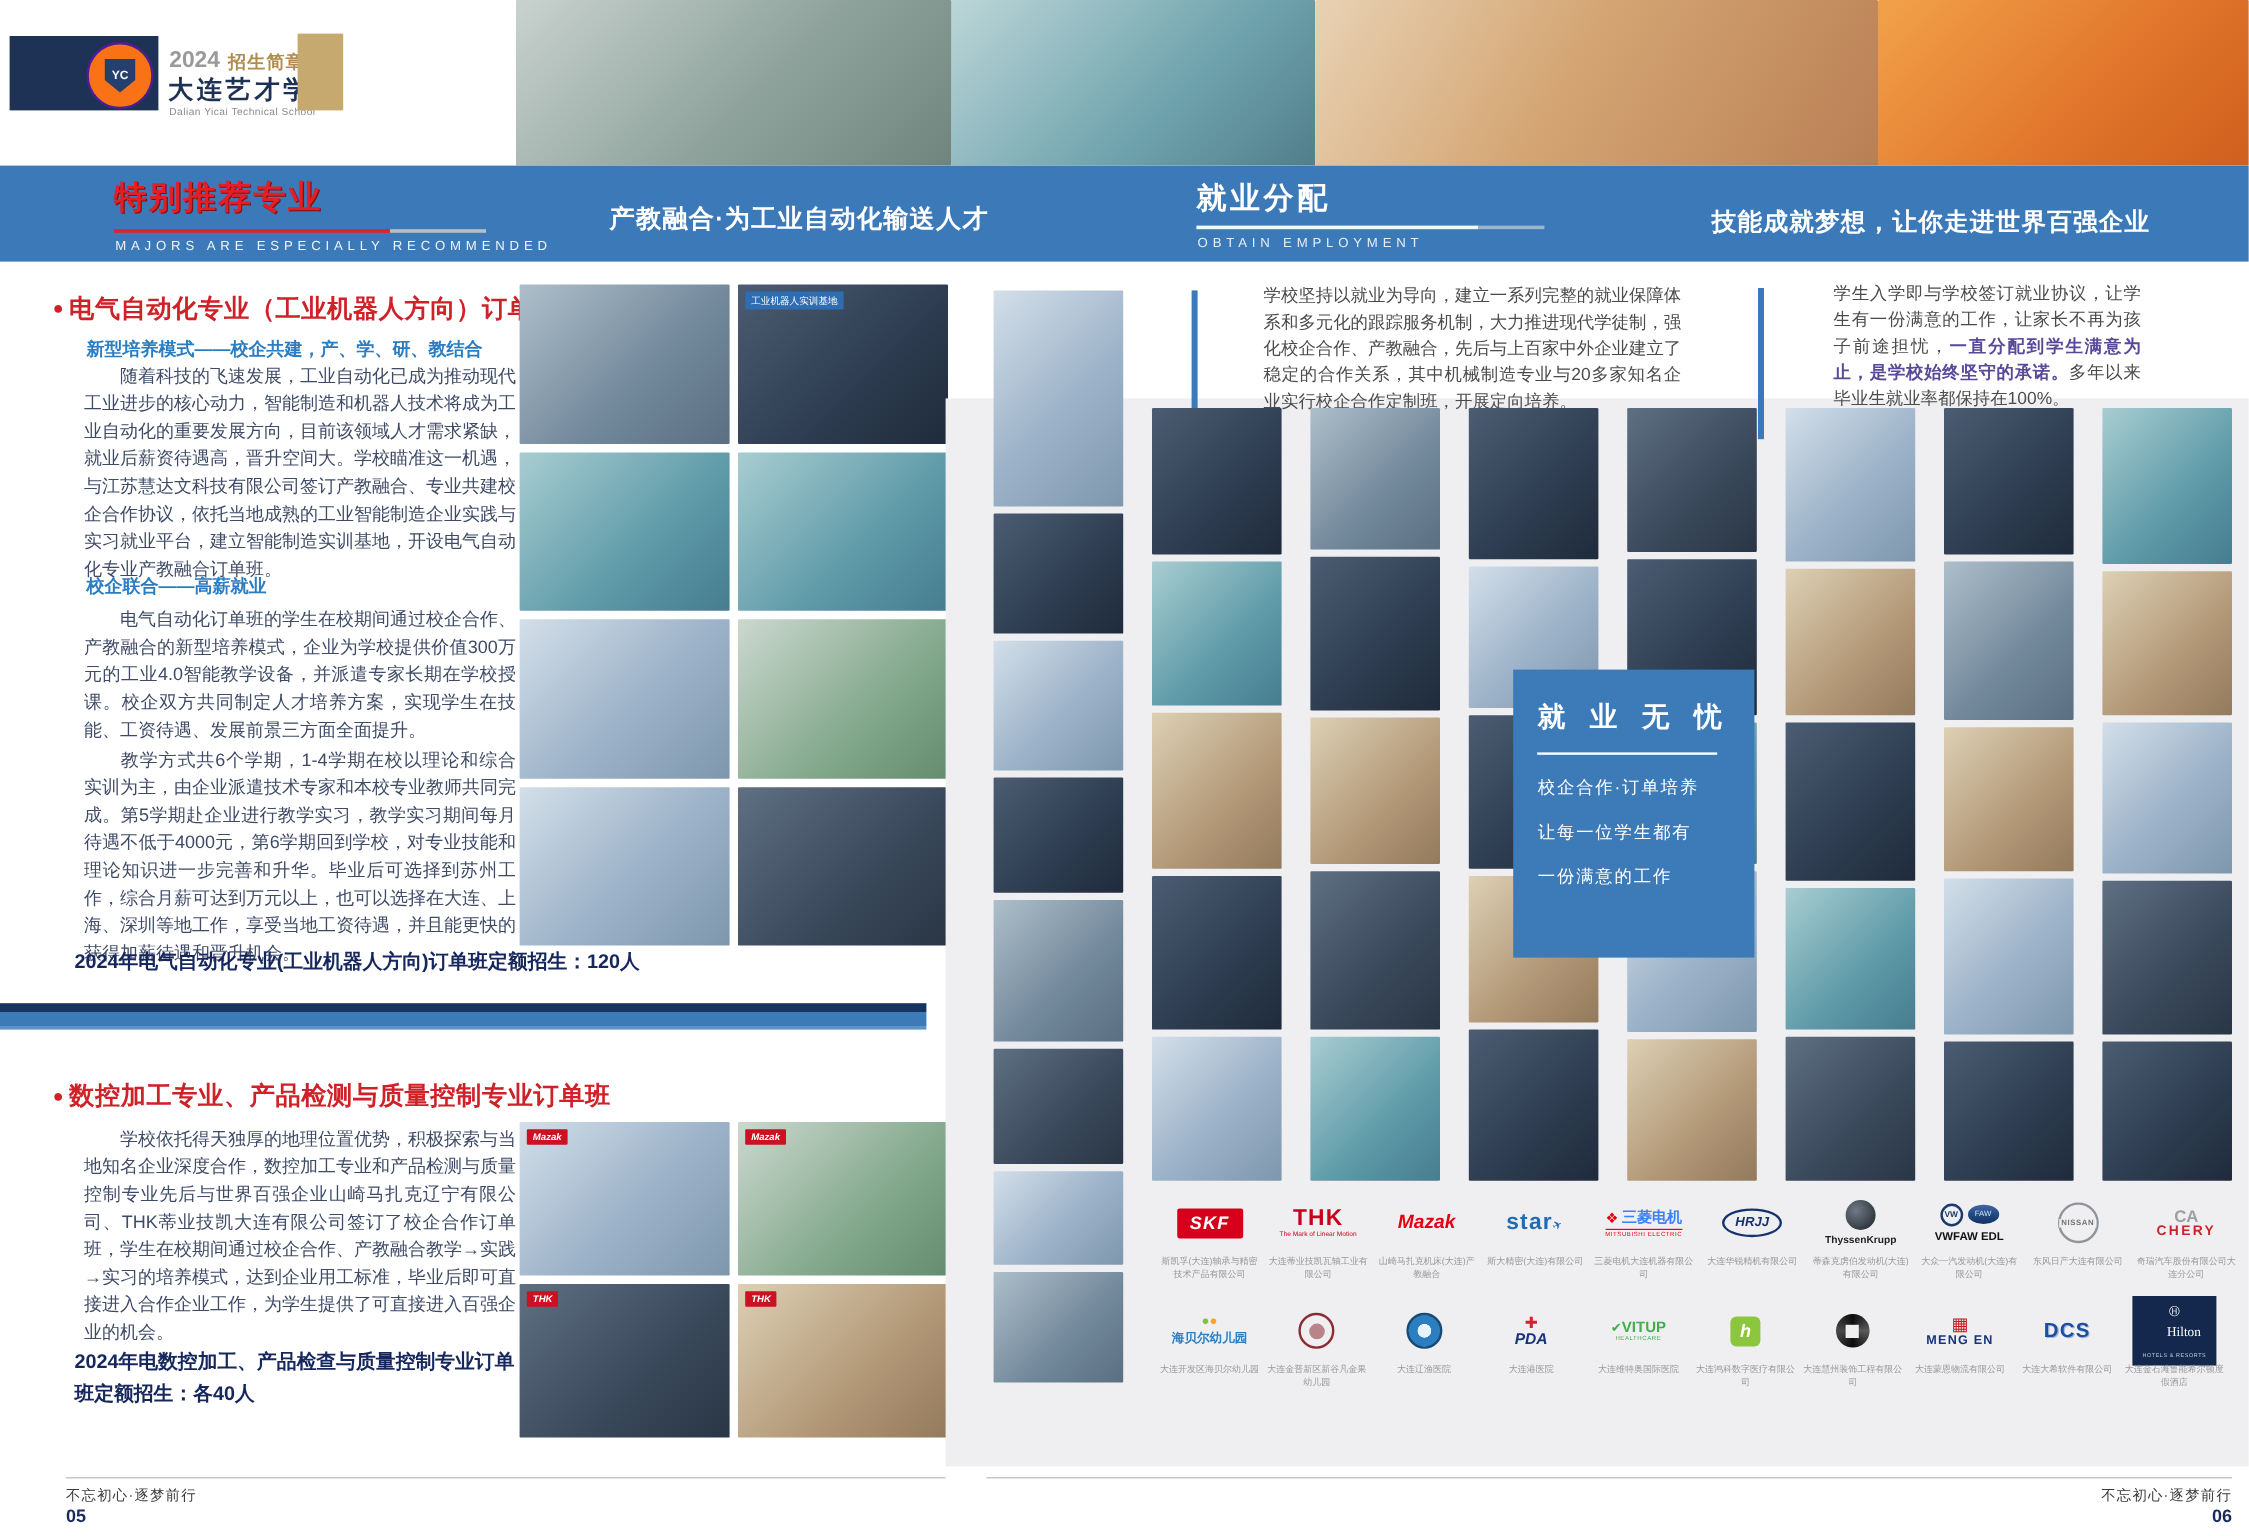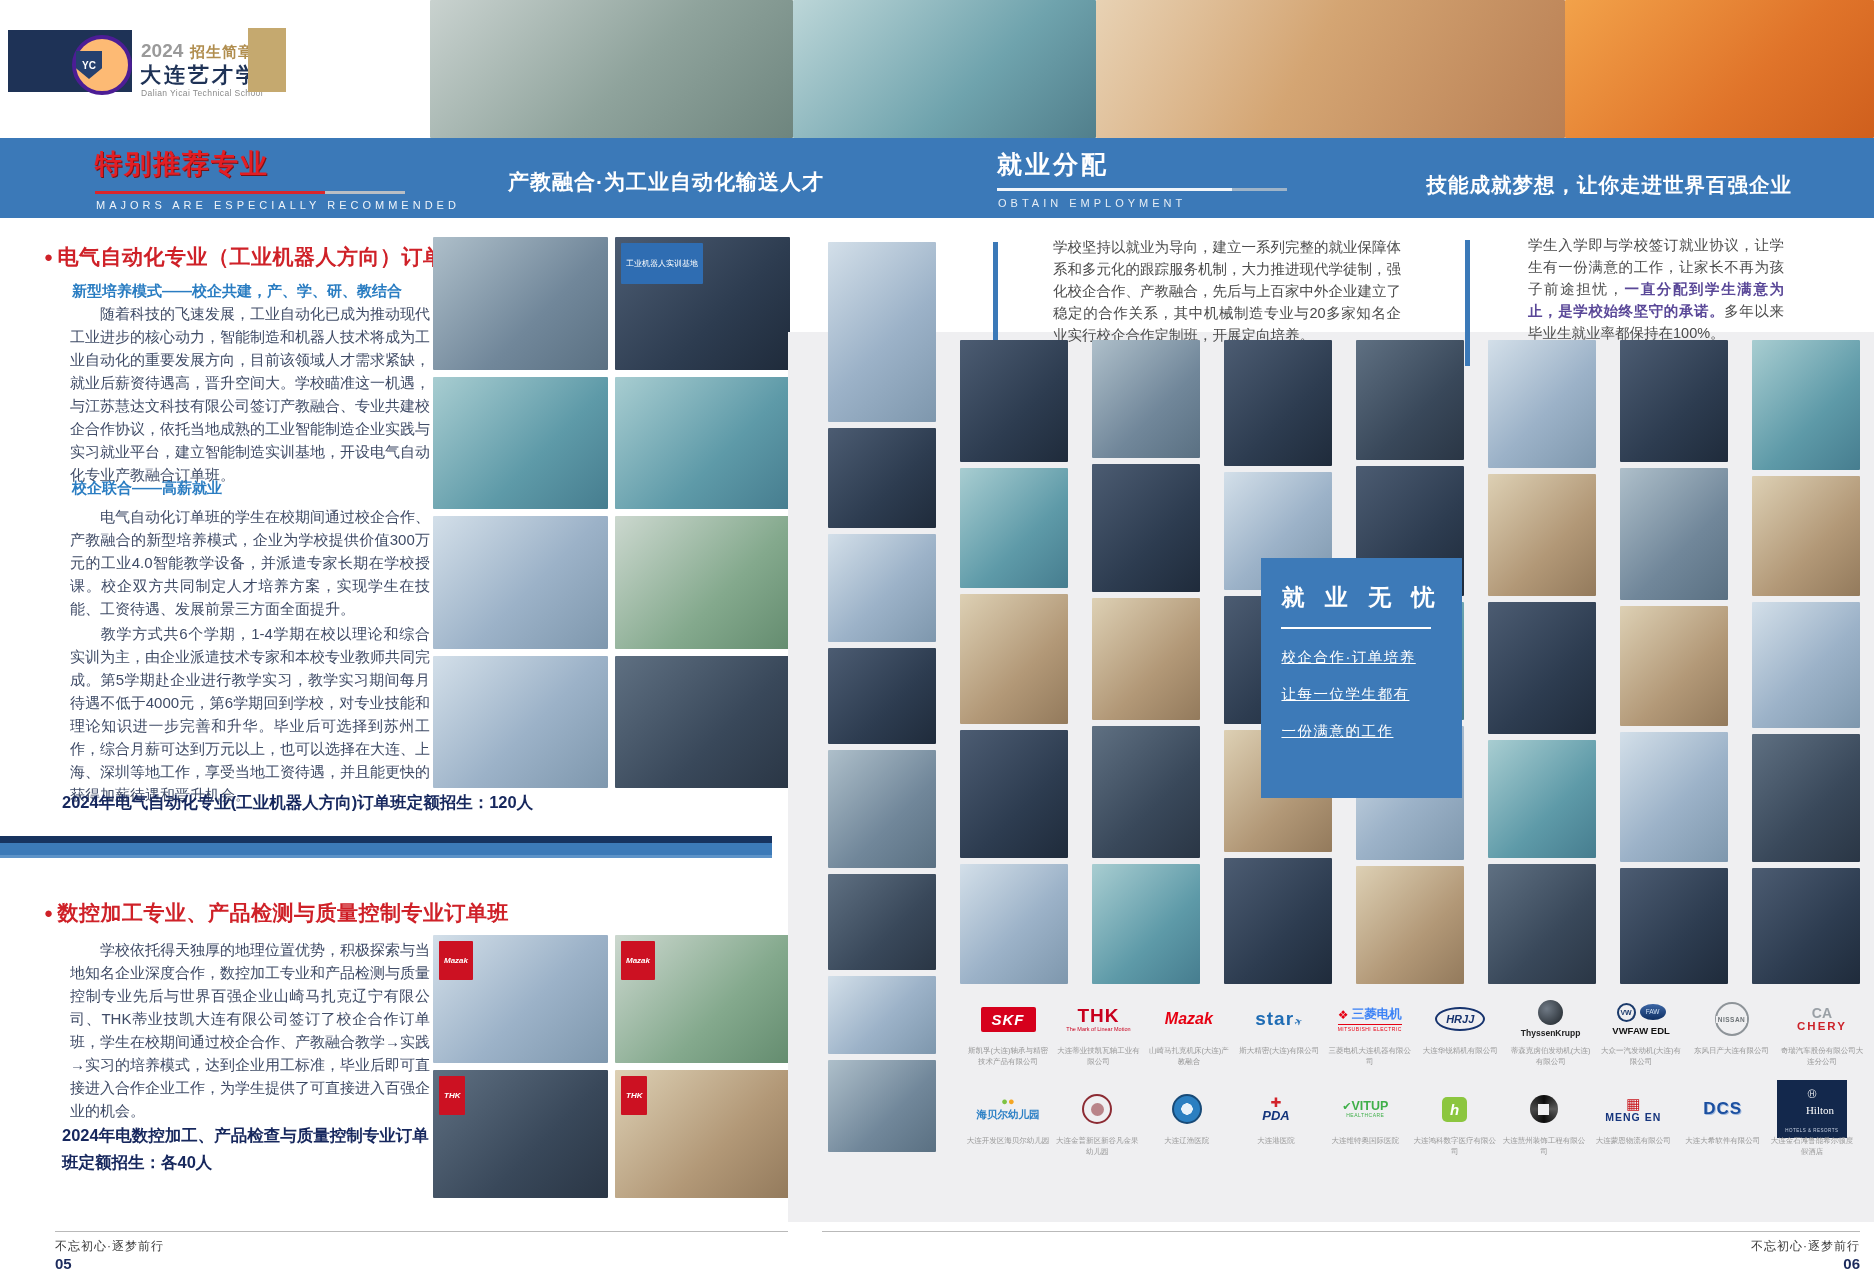--- a/index.html
+++ b/index.html
@@ -4,22 +4,22 @@
 <style>
   html,body{margin:0;padding:0;}
   body{
     width:1874px;height:1280px;position:relative;overflow:hidden;background:#fff;
     font-family:"Liberation Sans","DejaVu Sans",sans-serif;color:#333;
   }
   .abs{position:absolute;}
 
   
   .logo-block{left:8px;top:30px;width:124px;height:62px;background:#1e3256;}
-  .badge{left:72px;top:35px;width:52px;height:52px;border-radius:50%;background:#fdba74;
-         border:4px solid #4c1d95;display:flex;align-items:center;z-index:2;}
+  .badge{left:72px;top:35px;width:52px;height:52px;border-radius:50%;background:#f97316;
+         border:2px solid #4c1d95;display:flex;align-items:center;justify-content:center;z-index:2;}
   .badge-shield{width:26px;height:28px;background:#25406e;color:#fff;font-size:10px;font-weight:bold;
          display:flex;align-items:center;justify-content:center;
          clip-path:polygon(0 0,100% 0,100% 62%,50% 100%,0 62%);}
   .h-year{left:141px;top:40px;font-size:19px;font-weight:bold;color:#9a9a9a;}
   .h-broch{left:190px;top:43px;font-size:15px;font-weight:bold;color:#b08d4e;letter-spacing:1px;}
   .h-school{left:140px;top:61px;font-size:21px;font-weight:bold;color:#1e3256;letter-spacing:3px;}
   .h-school-en{left:141px;top:88px;font-size:8.5px;color:#8a8a8a;letter-spacing:.4px;}
   .tan-rect{left:248px;top:28px;width:38px;height:64px;background:#c5a96f;}
   .hp{top:0;height:138px;}
   .hp1{left:430px;width:363px;background:linear-gradient(135deg,#c9d2cf,#8fa39c 55%,#6e857e);}
@@ -67,21 +67,21 @@
   .ph-b{background:linear-gradient(135deg,#a8cdd1,#5e9aa8 60%,#467d8f);}
   .ph-c{background:linear-gradient(135deg,#d3dfe9,#9cb2c8 55%,#7e97ad);}
   .ph-d{background:linear-gradient(135deg,#5f7082,#39485a 60%,#2a3645);}
   .ph-e{background:linear-gradient(135deg,#ddd0b4,#b29877 60%,#937a5c);}
   .ph-f{background:linear-gradient(135deg,#ccd8cf,#84a98d 60%,#648c6f);}
   .ph-g{background:linear-gradient(135deg,#4c5c72,#2d3c50 60%,#1f2b3b);}
   .grid-top{left:433px;top:237px;width:357px;height:551px;display:grid;
             grid-template-columns:1fr 1fr;grid-template-rows:repeat(4,1fr);gap:7px;}
   .grid-bot{left:433px;top:935px;width:357px;height:263px;display:grid;
             grid-template-columns:1fr 1fr;grid-template-rows:1fr 1fr;gap:7px;}
-  .chip{position:absolute;top:6px;left:6px;font-size:8px;color:#fff;padding:15px 5px;border-radius:1px;}
+  .chip{position:absolute;top:6px;left:6px;font-size:8px;color:#fff;padding:2px 5px;border-radius:1px;}
   .chip-blue{background:#2f6db2;}
   .chip-red{background:#cc1122;font-weight:bold;font-style:italic;}
   .tile{position:relative;width:100%;height:100%;}
 
   
   .gray-panel{left:788px;top:332px;width:1086px;height:890px;background:#efeff1;}
   .rbar{width:5px;background:#3b79b8;}
   .rb1{left:993px;top:242px;height:120px;}
   .rb2{left:1465px;top:240px;height:126px;}
   .rpara{font-size:14.5px;line-height:22px;color:#4b4b4b;text-align:justify;}
@@ -90,21 +90,21 @@
   .hl{color:#5a4898;font-weight:bold;}
 
   .collage{left:828px;top:340px;width:1032px;height:650px;display:flex;gap:24px;}
   .ccol{flex:1;display:flex;flex-direction:column;gap:6px;}
   .c1{margin-top:-98px;}
   .ct{width:100%;flex:none;}
   .emp-box{left:42%;top:33.5%;width:19.4%;height:37%;background:#3d7ab8;z-index:3;
            box-sizing:border-box;padding:24px 20px;color:#fff;}
   .emp-title{font-size:23px;font-weight:bold;letter-spacing:7px;white-space:nowrap;}
   .emp-rule{width:150px;height:2px;background:#fff;margin:14px 0 10px;}
-  .emp-line{font-size:14.5px;letter-spacing:1.5px;line-height:2.55;white-space:nowrap;text-decoration:underline;}
+  .emp-line{font-size:14.5px;letter-spacing:1.5px;line-height:2.55;white-space:nowrap;}
 
   
   .prow{display:flex;justify-content:space-between;}
   .prow1{left:965px;top:996px;width:900px;}
   .prow2{left:965px;top:1086px;width:890px;}
   .pcell{width:86px;text-align:center;}
   .pmark{height:46px;display:flex;flex-direction:column;align-items:center;justify-content:center;}
   .pcap{font-size:7.5px;color:#999;line-height:1.5;margin-top:3px;}
   .skf{background:#d6001c;color:#fff;font-weight:bold;font-style:italic;font-size:15px;
        padding:4px 11px;border-radius:2px;letter-spacing:1px;}

